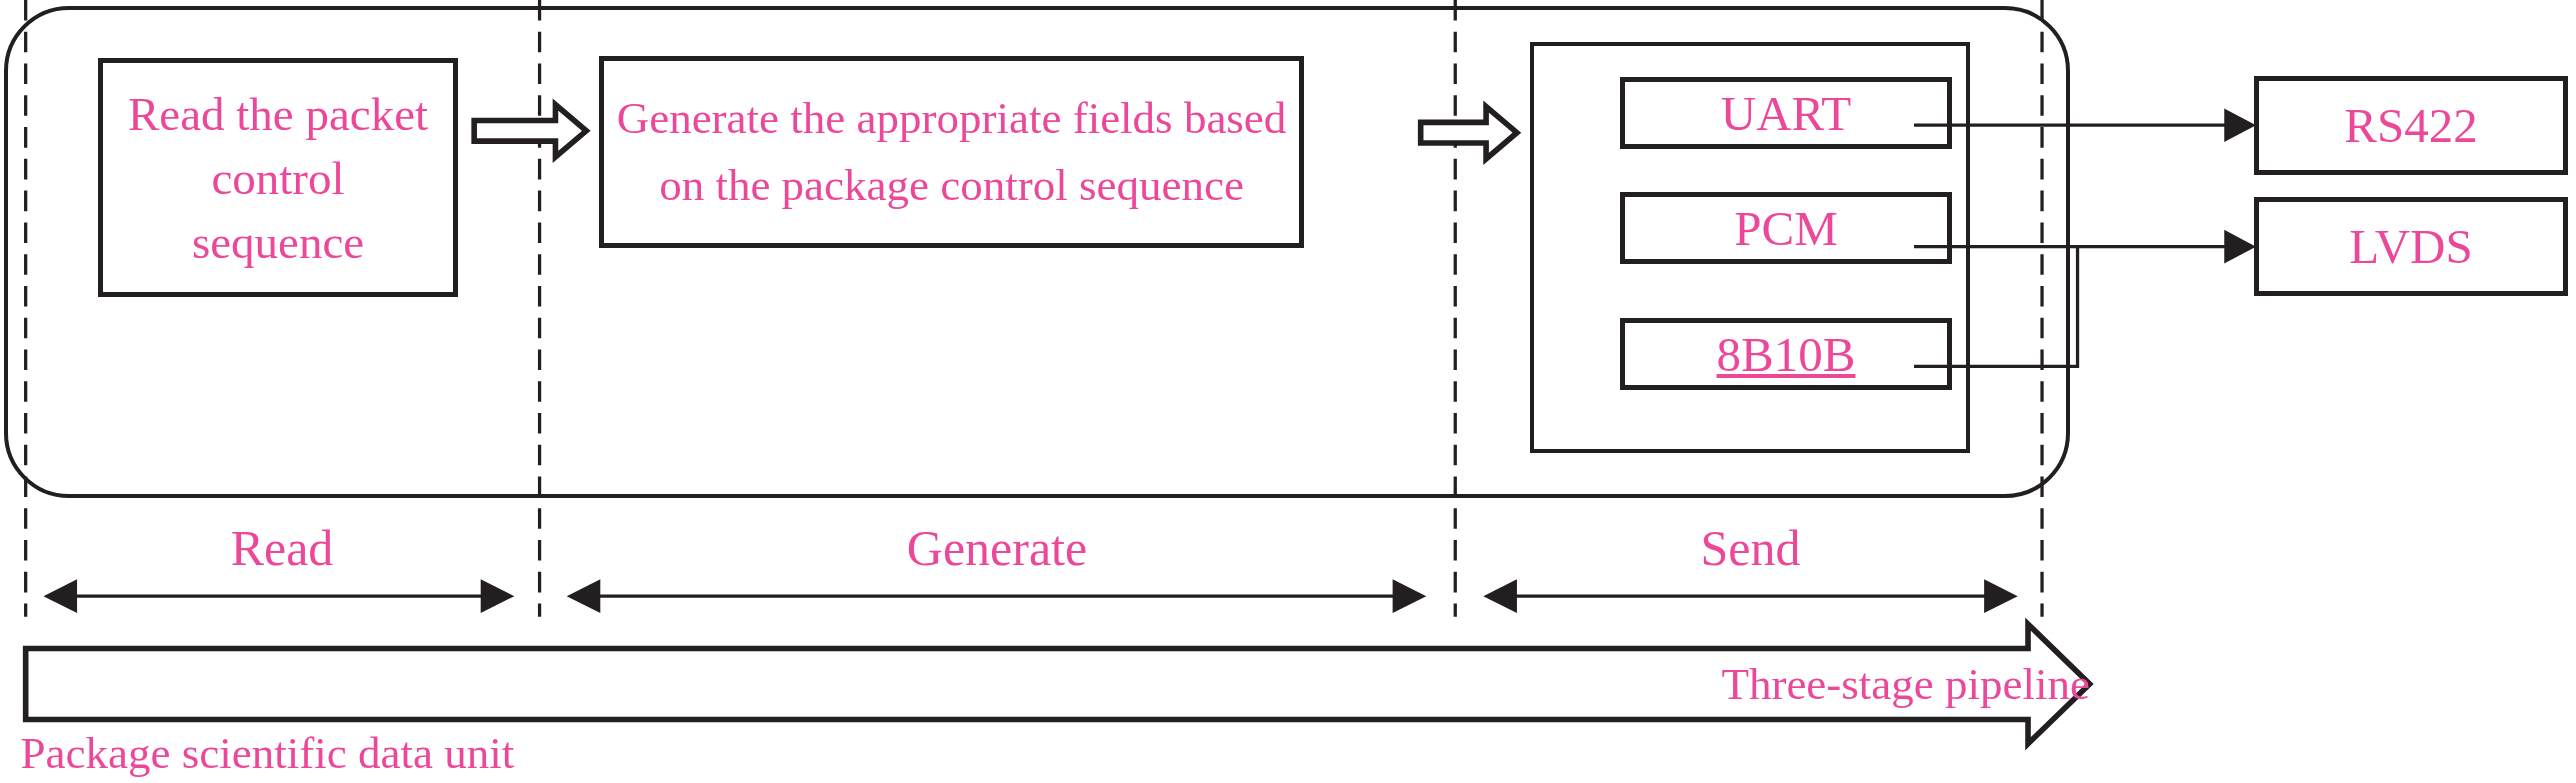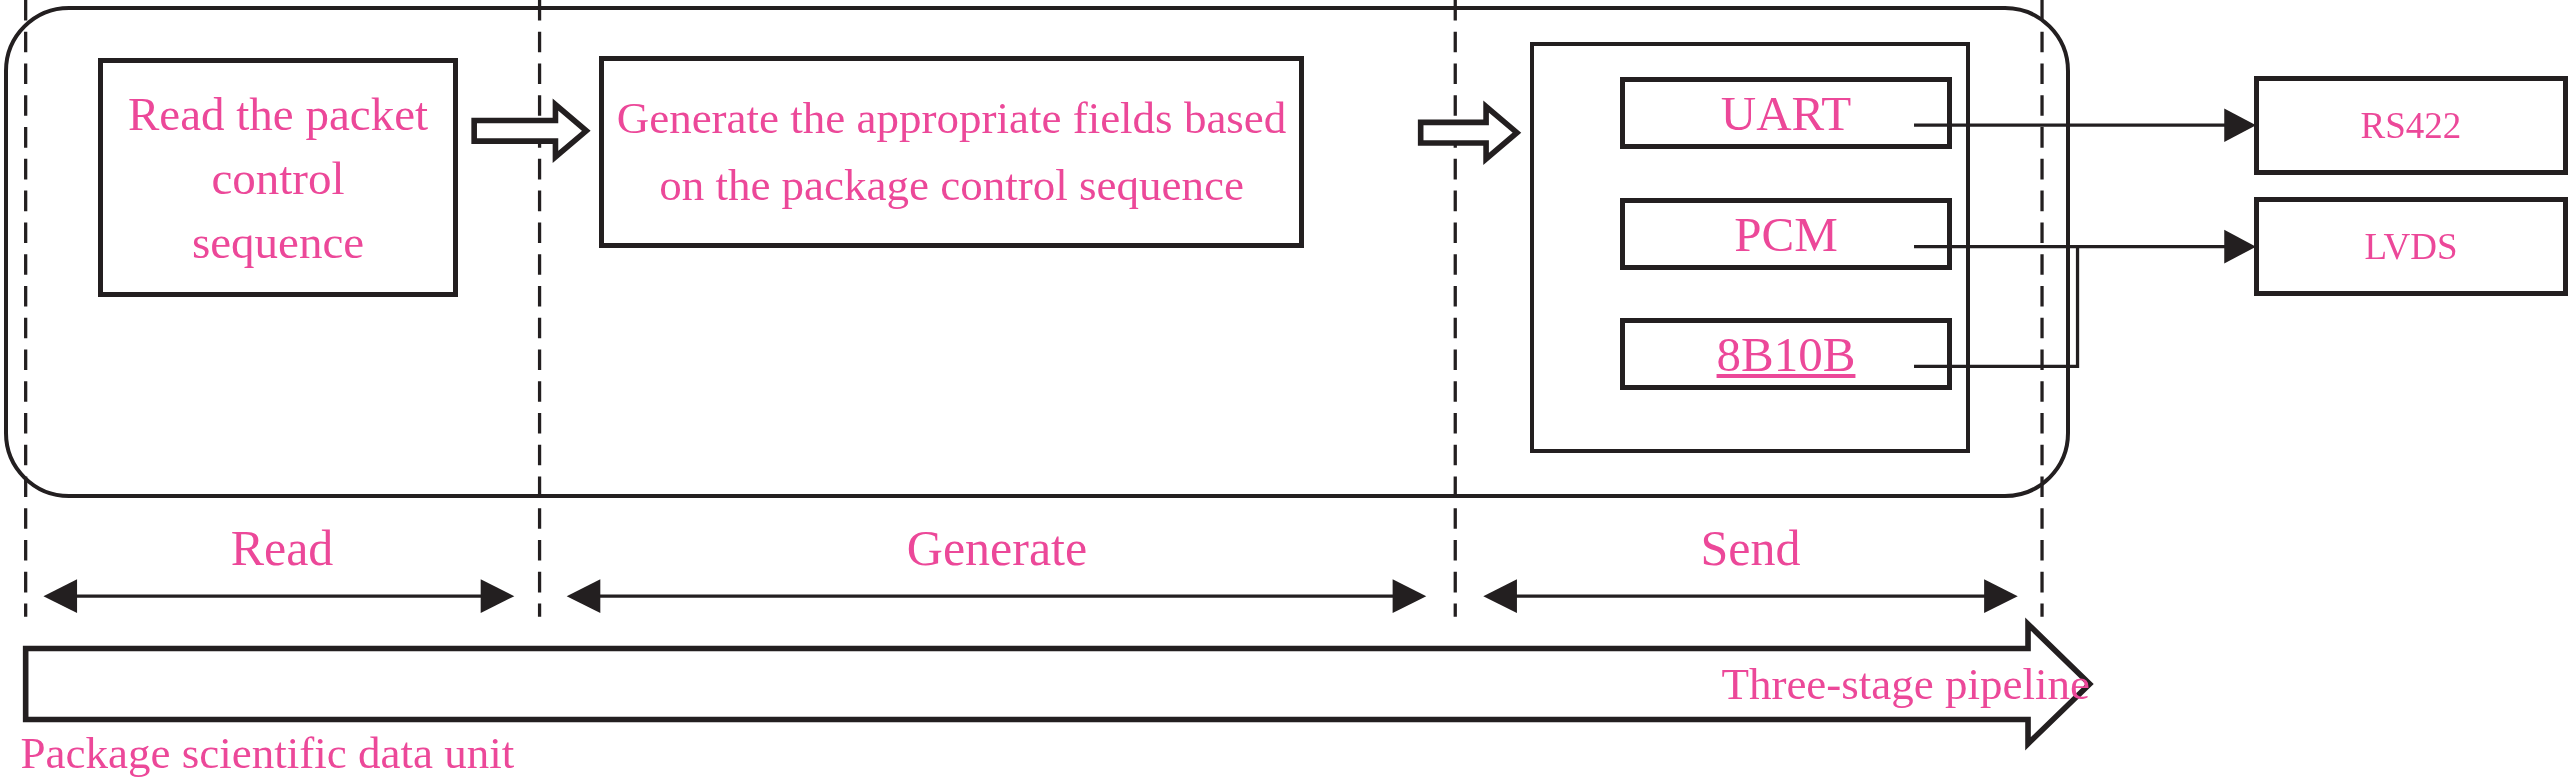--- a/index.html
+++ b/index.html
@@ -53,26 +53,26 @@
     border: 4.7px solid #231f20;
     background: #ffffff;
   }
   .module-box {
     left: 1582px;
     width: 332px; height: 72px;
     font-size: 49px;
     margin-left: 38px;
   }
   .module-uart  { top: 77px; }
-  .module-pcm   { top: 198px; }
+  .module-pcm   { top: 192px; }
   .module-8b10b { top: 318px; text-decoration: underline; }
   .output-box {
     left: 2254px;
     width: 314px; height: 99px;
-    font-size: 37px;
+    font-size: 49px;
   }
   .output-rs422 { top: 76px; }
   .output-lvds  { top: 197px; }
 
   .pre-line { white-space: pre-line; }
 
   
   .gfx {
     position: absolute;
     left: 0; top: 0;

